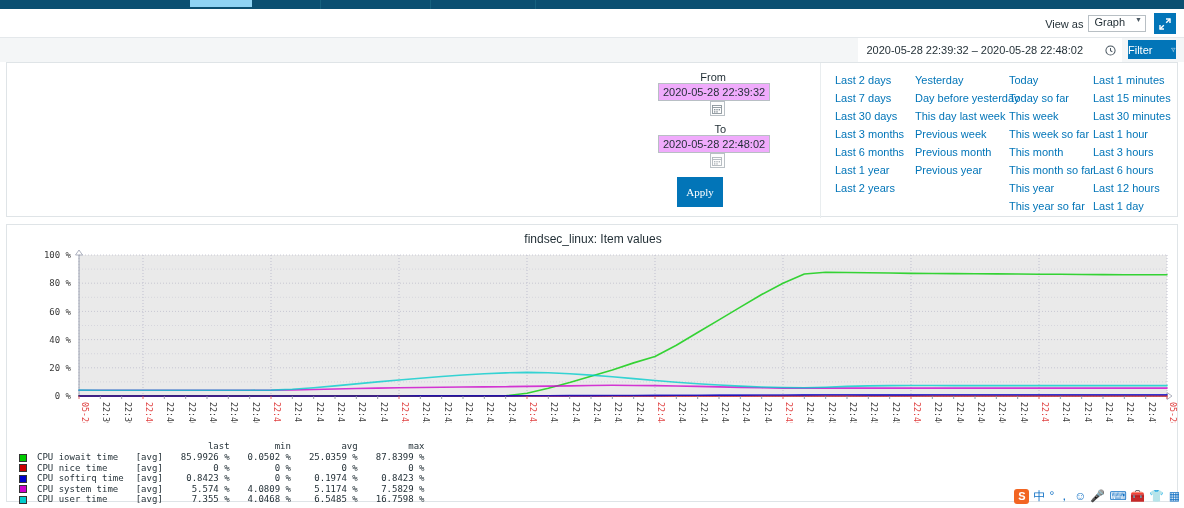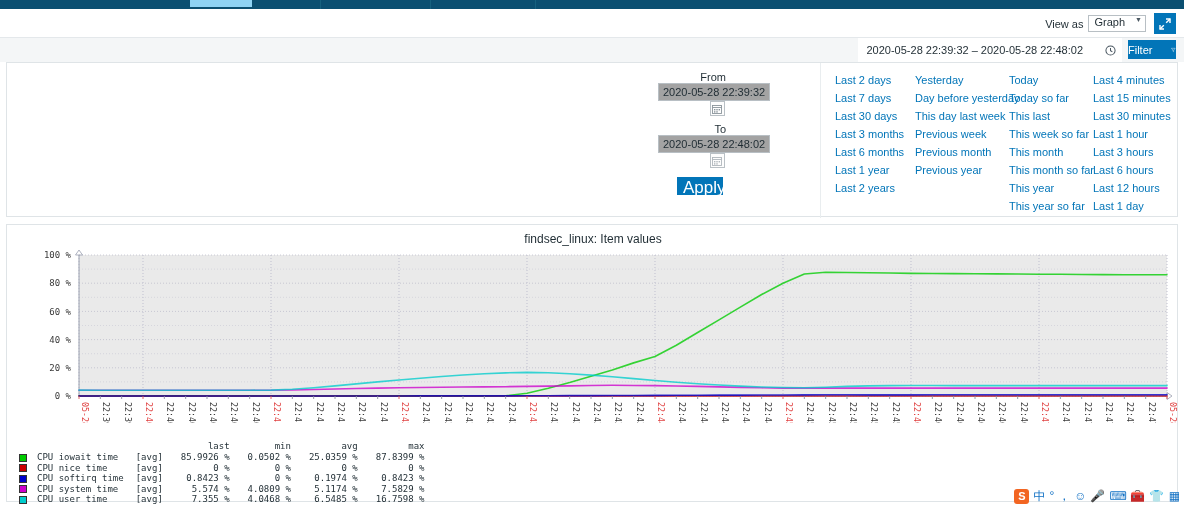--- a/index.html
+++ b/index.html
@@ -92,33 +92,33 @@
   #filter-panel {
     position:absolute; left:6px; top:62px; width:1172px; height:155px;
     background:#ffffff; border:1px solid #dfe4e7;
   }
   #ff-form {
     position:absolute; left:612px; top:8px; width:190px;
   }
   .ff-row { display:flex; align-items:center; margin-bottom:7px;flex-direction:column; }
   .ff-label { width:38px; text-align:right; padding-right:7px; font-size:11px; color:#1f2c33; }
   .ff-input {
-    width:112px; height:18px; border:1px solid #b8bfc4; background:#a3a3a3;
+    width:112px; height:18px; border:1px solid #b8bfc4; background:#f0abfc;
     font-family:"Liberation Sans", sans-serif; font-size:11px; color:#1f2c33;
     padding:0 4px;
   }
   .ff-cal {
     width:15px; height:15px; margin-left:6px;
     border:1px solid #b9c0c5; background:#fdfdfd;
     display:flex; align-items:center; justify-content:center; cursor:pointer;
   }
   #apply-btn {
     margin-left:58px; margin-top:2px;
-    width:46px; height:18px; background:#0275b8; color:#fff; border:none;
-    font-family:Liberation Sans, sans-serif; font-size:17px; cursor:pointer;
+    width:46px; height:30px; background:#0275b8; color:#fff; border:none;
+    font-family:Liberation Serif, serif; font-size:11px; cursor:pointer;
   }
   #quick-cols {
     position:absolute; left:828px; top:8px; width:336px;
     display:grid; grid-template-columns:80px 94px 84px 78px; column-gap:0; row-gap:0;
   }
   .qcol { display:flex; flex-direction:column; }
   .qlink {
     font-size:11px; color:#0275b8; line-height:18px; cursor:pointer; white-space:nowrap;
   }
   #panel-divider {
@@ -282,29 +282,29 @@
         <div class="qlink">Yesterday</div>
         <div class="qlink">Day before yesterday</div>
         <div class="qlink">This day last week</div>
         <div class="qlink">Previous week</div>
         <div class="qlink">Previous month</div>
         <div class="qlink">Previous year</div>
       </div>
     <div class="qcol" id="qc3">
         <div class="qlink">Today</div>
         <div class="qlink">Today so far</div>
-        <div class="qlink">This last</div>
+        <div class="qlink">This week</div>
         <div class="qlink">This week so far</div>
         <div class="qlink">This month</div>
         <div class="qlink">This month so far</div>
         <div class="qlink">This year</div>
         <div class="qlink">This year so far</div>
       </div>
     <div class="qcol" id="qc4">
-        <div class="qlink">Last 4 minutes</div>
+        <div class="qlink">Last 1 minutes</div>
         <div class="qlink">Last 15 minutes</div>
         <div class="qlink">Last 30 minutes</div>
         <div class="qlink">Last 1 hour</div>
         <div class="qlink">Last 3 hours</div>
         <div class="qlink">Last 6 hours</div>
         <div class="qlink">Last 12 hours</div>
         <div class="qlink">Last 1 day</div>
       </div>
   </div>
 </div>

